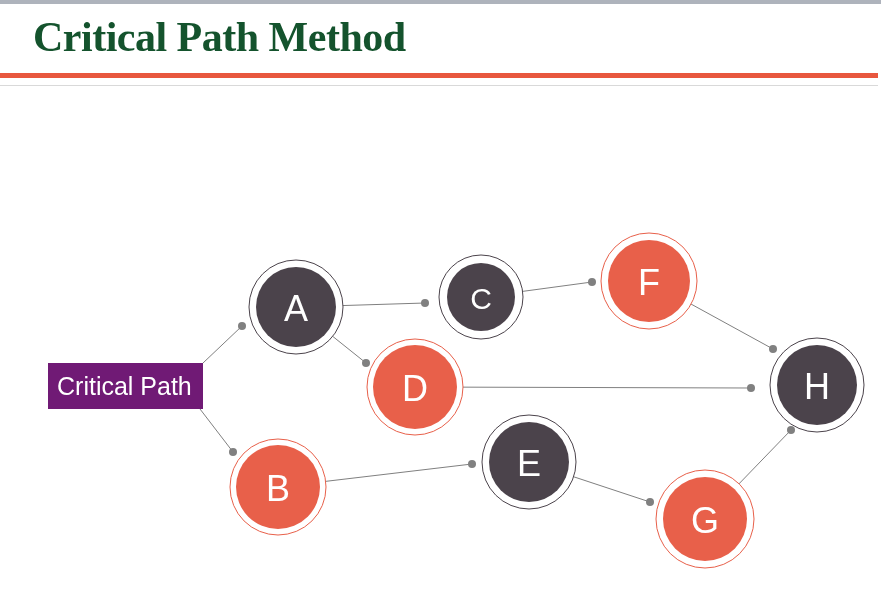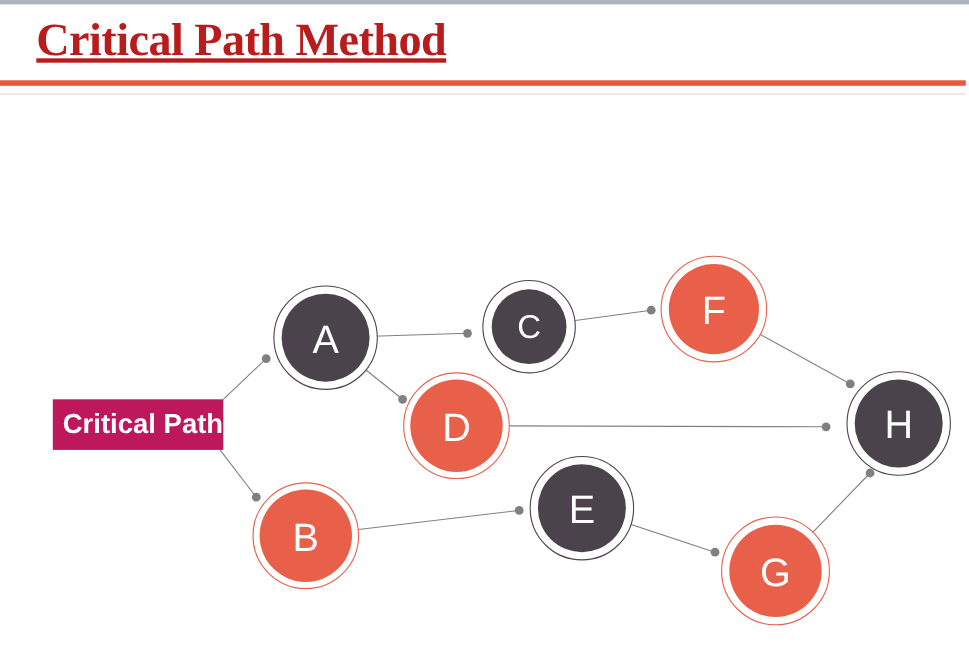--- a/index.html
+++ b/index.html
@@ -21,21 +21,21 @@
     position:absolute;left:48px;top:363px;width:155px;height:46px;
     display:flex;align-items:center;box-sizing:border-box;padding-left:9px;
     font-size:25px;
   }
   svg text{font-family:"Liberation Sans", sans-serif;}
 </style>
 </head>
 <body>
 
 <div class="top-bar" style="background: rgb(174, 179, 188);"></div>
-<h1 class="page-title" style="color: #b91c1c; text-decoration: underline;">Critical Path Method</h1>
+<h1 class="page-title" style="color: #14532d;">Critical Path Method</h1>
 <div class="divider" style="background: rgb(232, 87, 62);"></div>
 <div class="hairline" style="background: rgb(217, 217, 217);"></div>
 
 <div class="diagram">
   <svg id="diagram-svg" width="881" height="590" viewBox="0 0 881 590">
       <g>
         <line x1="203" y1="363" x2="242" y2="326" stroke="#808080" stroke-width="1"></line>
         <circle cx="242" cy="326" r="4" fill="#808080"></circle>
       </g>
       <g>
@@ -108,14 +108,14 @@
         <circle cx="705" cy="519" r="49" fill="#ffffff" stroke="#E8604A" stroke-width="1"></circle>
         <circle cx="705" cy="519" r="42" fill="#E8604A"></circle>
         <text x="705" y="520" text-anchor="middle" dominant-baseline="central" font-size="36" fill="#FFFFFF">G</text>
       </g>
       <g>
         <circle cx="817" cy="385" r="47" fill="#ffffff" stroke="#4B434B" stroke-width="1"></circle>
         <circle cx="817" cy="385" r="40" fill="#4B434B"></circle>
         <text x="817" y="386" text-anchor="middle" dominant-baseline="central" font-size="36" fill="#FFFFFF">H</text>
       </g>
     </svg>
-  <div class="cp-label" style="background: #be185d; color: rgb(255, 255, 255); font-weight: bold;">Critical Path</div>
+  <div class="cp-label" style="background: #701a75; color: rgb(255, 255, 255);">Critical Path</div>
 </div>
 
 </body></html>

